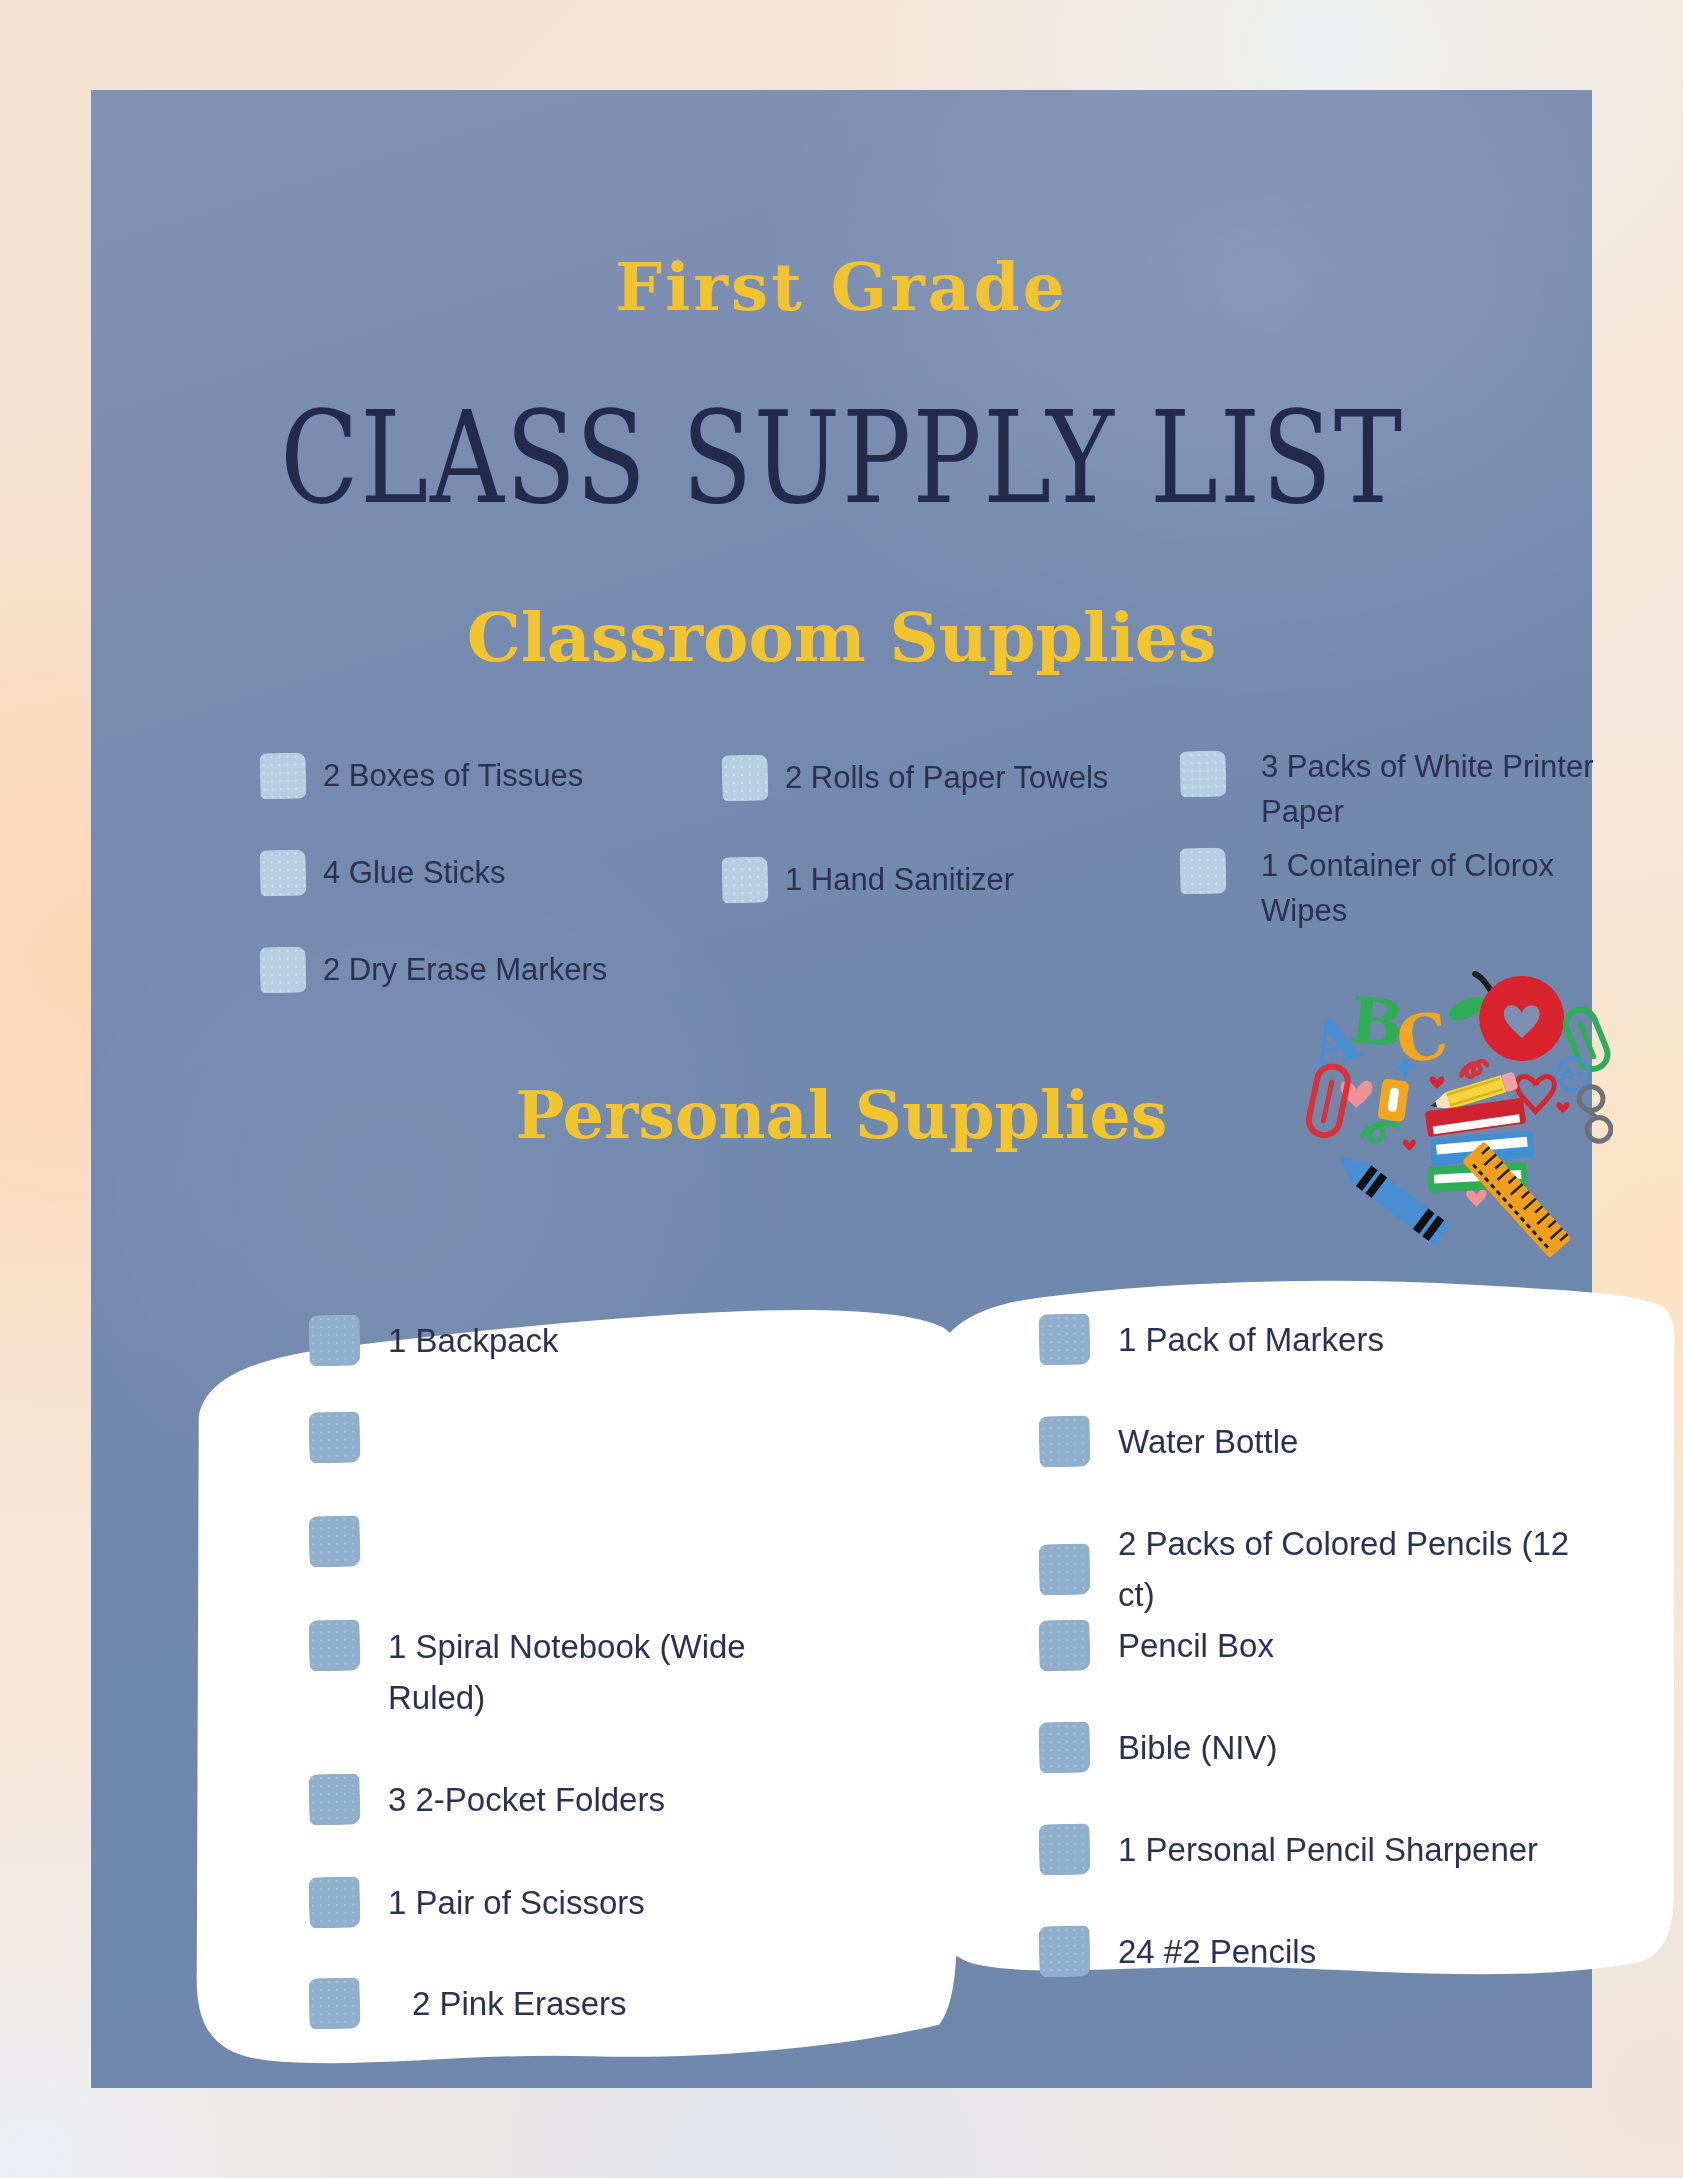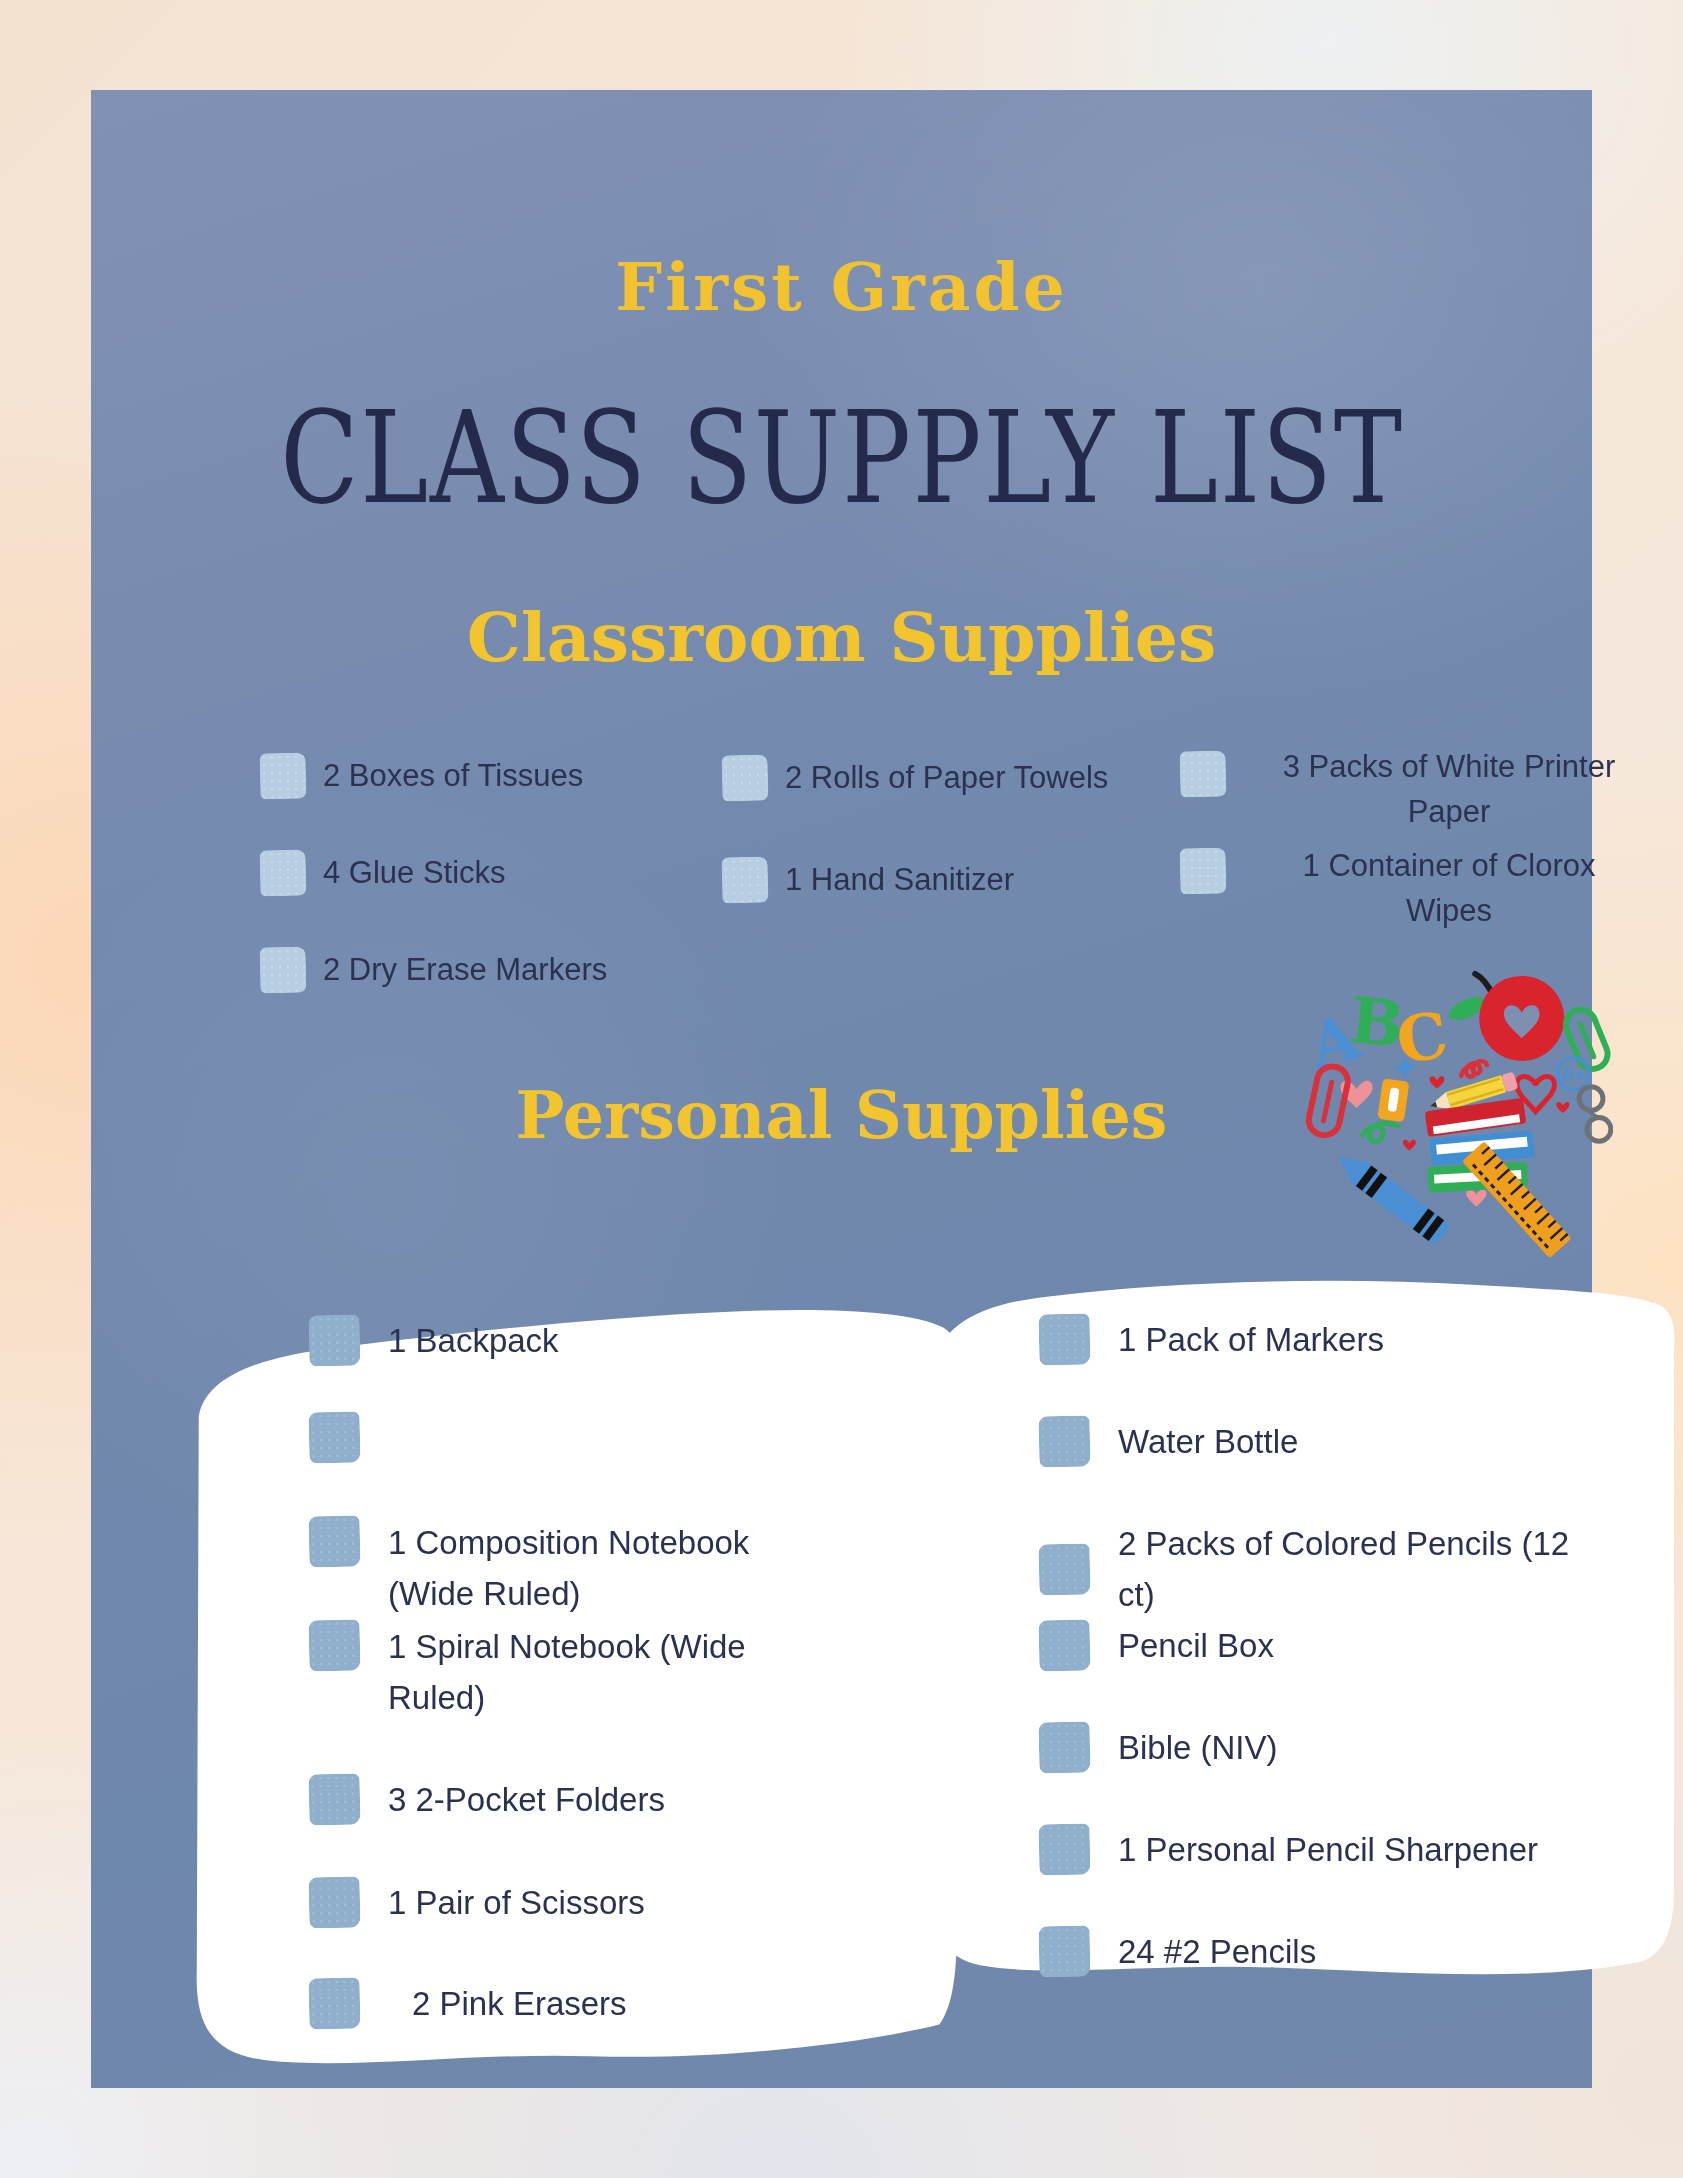--- a/index.html
+++ b/index.html
@@ -49,21 +49,21 @@
   .cb.dark{
     width:51px;height:51px;border-radius:9px 7px 10px 8px;background-color:#90afcc;
     background-image:radial-gradient(rgba(255,255,255,.22) 1.2px, rgba(0,0,0,0) 1.4px);
   }
   .lbl{color:#2b3150;}
   .cls .lbl{font-size:31px;margin-left:17px;}
   .per .lbl{font-size:33px;margin-left:28px;line-height:1.55;}
   .row.top .lbl{margin-top:1px;}
   .cb3{position:absolute;}
   .lbl3{
-    position:absolute;width:376px;text-align:center;color:#2b3150;
+    position:absolute;width:376px;color:#2b3150;
     font-size:31px;line-height:1.45;
   }
   .blob{position:absolute;}
   .heart-art{position:absolute;left:1180px;top:873px;}
 </style>
 </head>
 <body>
 
 <div class="page">
   <div class="panel">
@@ -216,21 +216,20 @@
 
     <div class="row per" style="left:218px;top:1225px;">
       <span class="cb dark"></span>
       <span class="lbl">1 Backpack</span>
     </div>
     <div class="row per" style="left:218px;top:1322px;">
       <span class="cb dark"></span>
     </div>
     <div class="row per top" style="left:218px;top:1426px;">
       <span class="cb dark"></span>
-      <span class="lbl" style="max-width:416px;">1 Composition Notebook (Wide Ruled)</span>
     </div>
     <div class="row per top" style="left:218px;top:1530px;">
       <span class="cb dark"></span>
       <span class="lbl" style="max-width:416px;">1 Spiral Notebook (Wide Ruled)</span>
     </div>
     <div class="row per" style="left:218px;top:1684px;">
       <span class="cb dark"></span>
       <span class="lbl">3 2-Pocket Folders</span>
     </div>
     <div class="row per" style="left:218px;top:1787px;">

